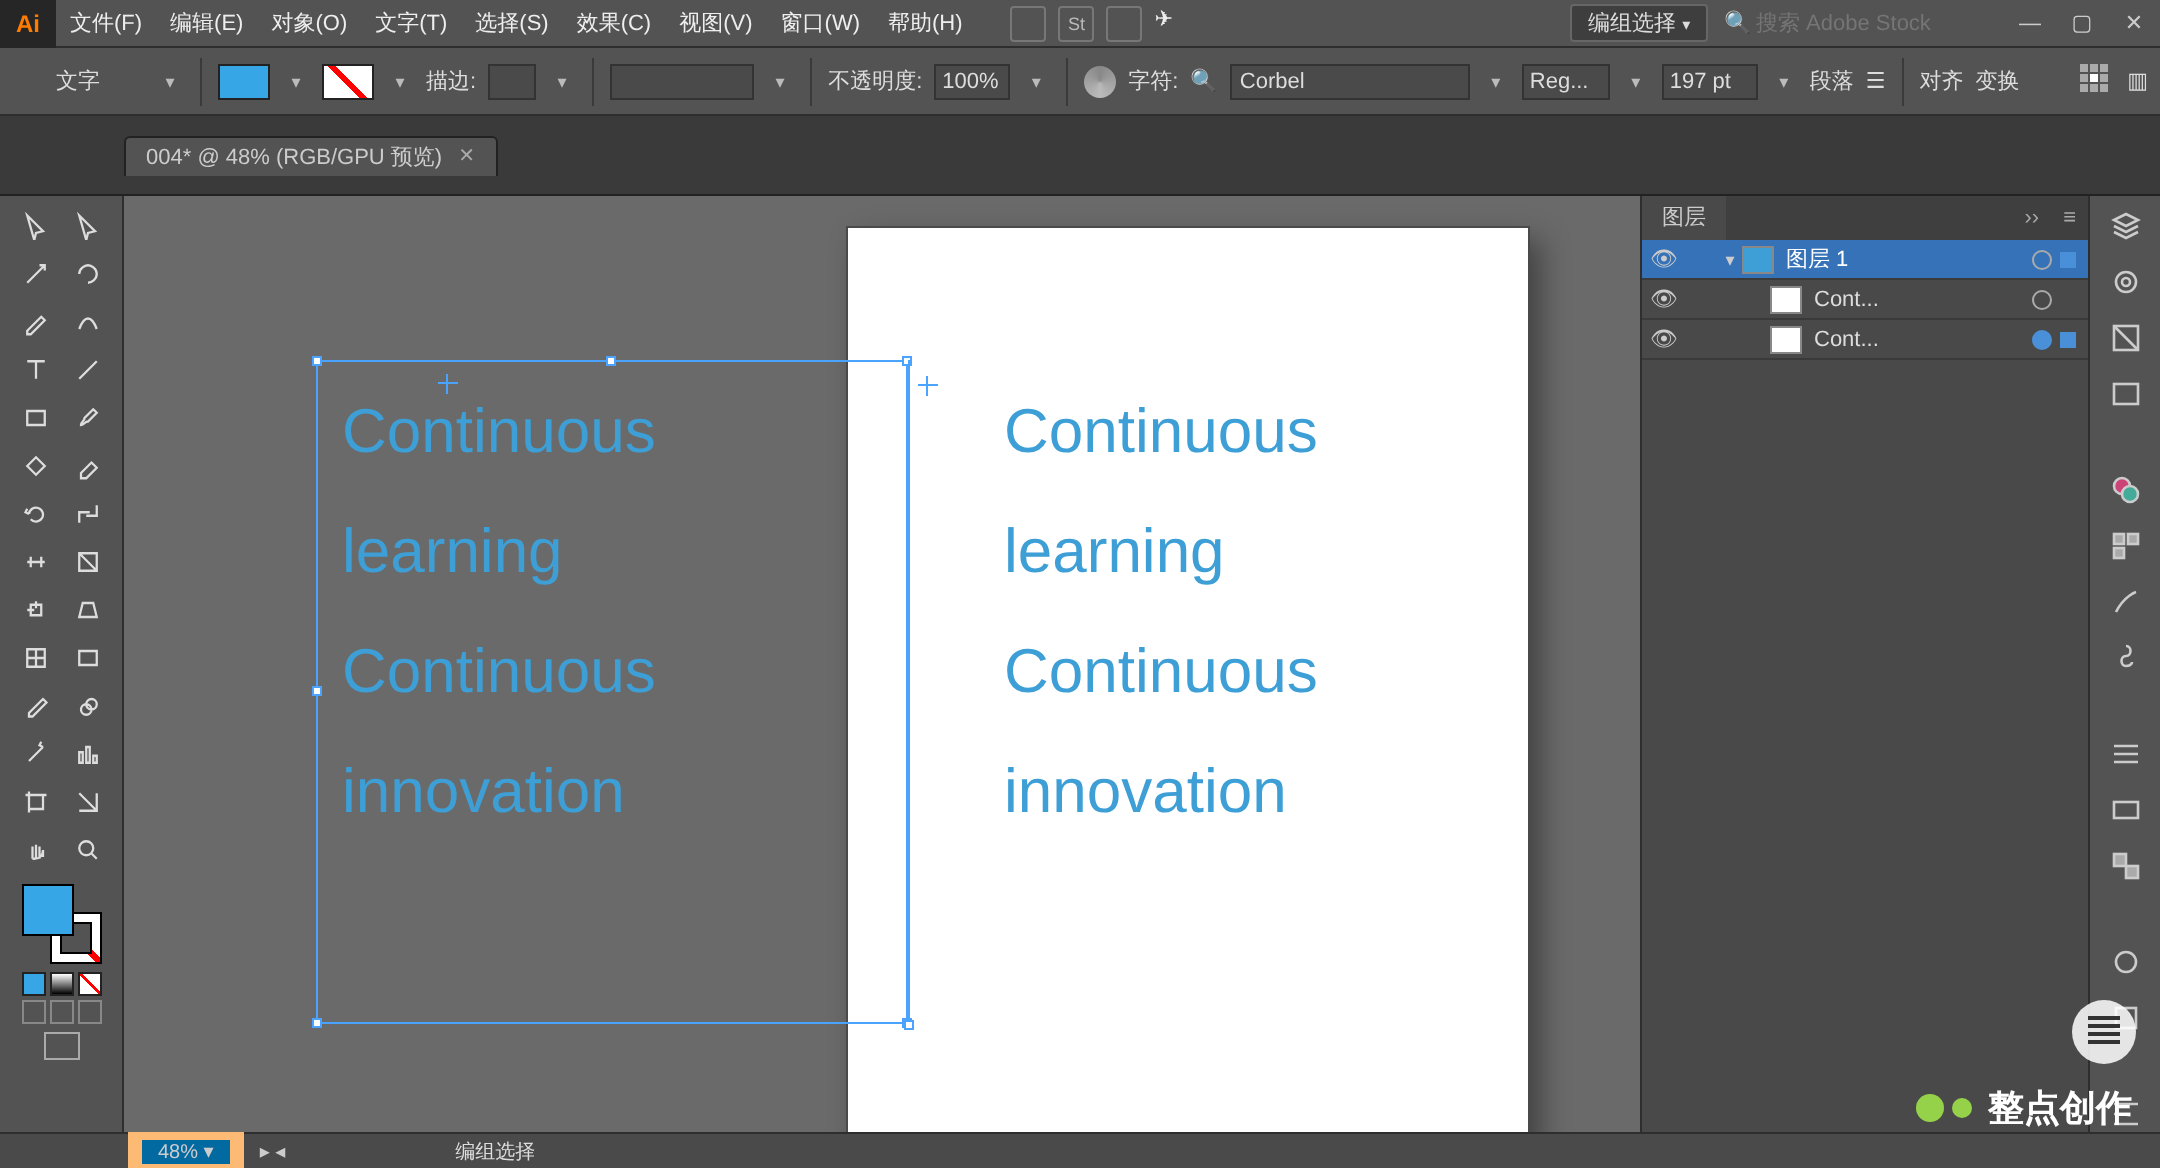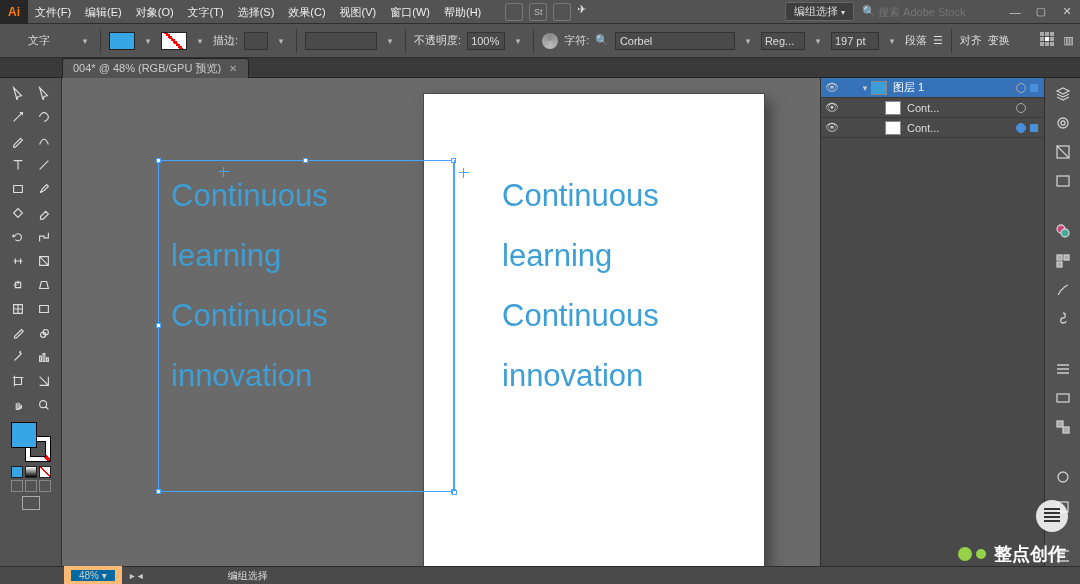--- a/index.html
+++ b/index.html
@@ -18,21 +18,21 @@
   
   .ctrl{height:34px;background:#535353;border-bottom:1px solid #2e2e2e;display:flex;align-items:center;color:#ddd;font-size:11px;gap:6px;padding:0 6px}
   .ctrl .lbl{margin:0 22px}
   .swatch{width:26px;height:18px;background:#37a6e6;border:1px solid #222}
   .dd{width:14px;height:14px;display:inline-flex;align-items:center;justify-content:center;color:#bbb;font-size:9px}
   .noisew{width:26px;height:18px;background:linear-gradient(45deg,#fff 45%,red 45%,red 55%,#fff 55%);border:1px solid #222}
   .numfield{background:#4a4a4a;border:1px solid #333;color:#ddd;height:18px;font-size:11px;padding:0 3px}
   .sp{width:1px;height:24px;background:#3a3a3a;margin:0 2px}
   .fontfield{background:#4a4a4a;border:1px solid #333;color:#ddd;height:18px;font-size:11px;padding:0 4px;width:120px}
   
-  .tabrow{height:20px;background:#3a3a3a;display:flex;align-items:flex-start;color:#ccc;font-size:11px;padding-left:62px;border-bottom:1px solid #222}
+  .tabrow{height:40px;background:#3a3a3a;display:flex;align-items:center;color:#ccc;font-size:11px;padding-left:62px;border-bottom:1px solid #222}
   .tab{background:#535353;height:20px;display:flex;align-items:center;padding:0 10px;border-top-left-radius:3px;border-top-right-radius:3px;border:1px solid #222;border-bottom:none}
   .tab .x{margin-left:8px;color:#aaa;font-size:10px}
   
   .bodyrow{flex:1;display:flex;min-height:0}
   .tools-l{width:62px;background:#535353;border-right:1px solid #2e2e2e;display:flex;flex-direction:column;align-items:center;padding-top:4px;gap:0}
   .tl-grid{display:grid;grid-template-columns:24px 24px;grid-auto-rows:22px;gap:2px}
   .tl-grid .tb{width:24px;height:22px;display:flex;align-items:center;justify-content:center;color:#ddd;font-size:11px}
   .tl-grid .tb svg{width:14px;height:14px;fill:none;stroke:#ddd;stroke-width:1.3}
   .fillstroke{position:relative;width:40px;height:40px;margin-top:6px}
   .fillstroke .f{position:absolute;left:0;top:0;width:26px;height:26px;background:#37a6e6;border:1px solid #000}
@@ -355,20 +355,26 @@
         <div class="cross" style="left:60px;top:6px"></div>
       </div>
       <div class="selbox" style="left:392px;top:82px;width:12px;height:332px;border-right:none;border-top:none;border-bottom:none">
         <div class="hd" style="left:-3px;bottom:-3px"></div>
         <div class="cross" style="left:4px;top:8px"></div>
       </div>
     </div>
 
     <div class="right">
       <div class="panel">
+        <div class="ptabs">
+          <div class="pt">图层</div>
+          <div class="gap"></div>
+          <div class="ic">››</div>
+          <div class="ic">≡</div>
+        </div>
         <div class="layers">
           <div class="lrow sel">
             <div class="eye">👁</div>
               <div class="lock"></div>
             <div class="arrow">▾</div>
             <div class="thumb" style="background:#3d9fd6"></div>
             <div class="nm">图层 1</div>
             <div class="ring"></div>
               <div class="sq"></div>
           </div>

